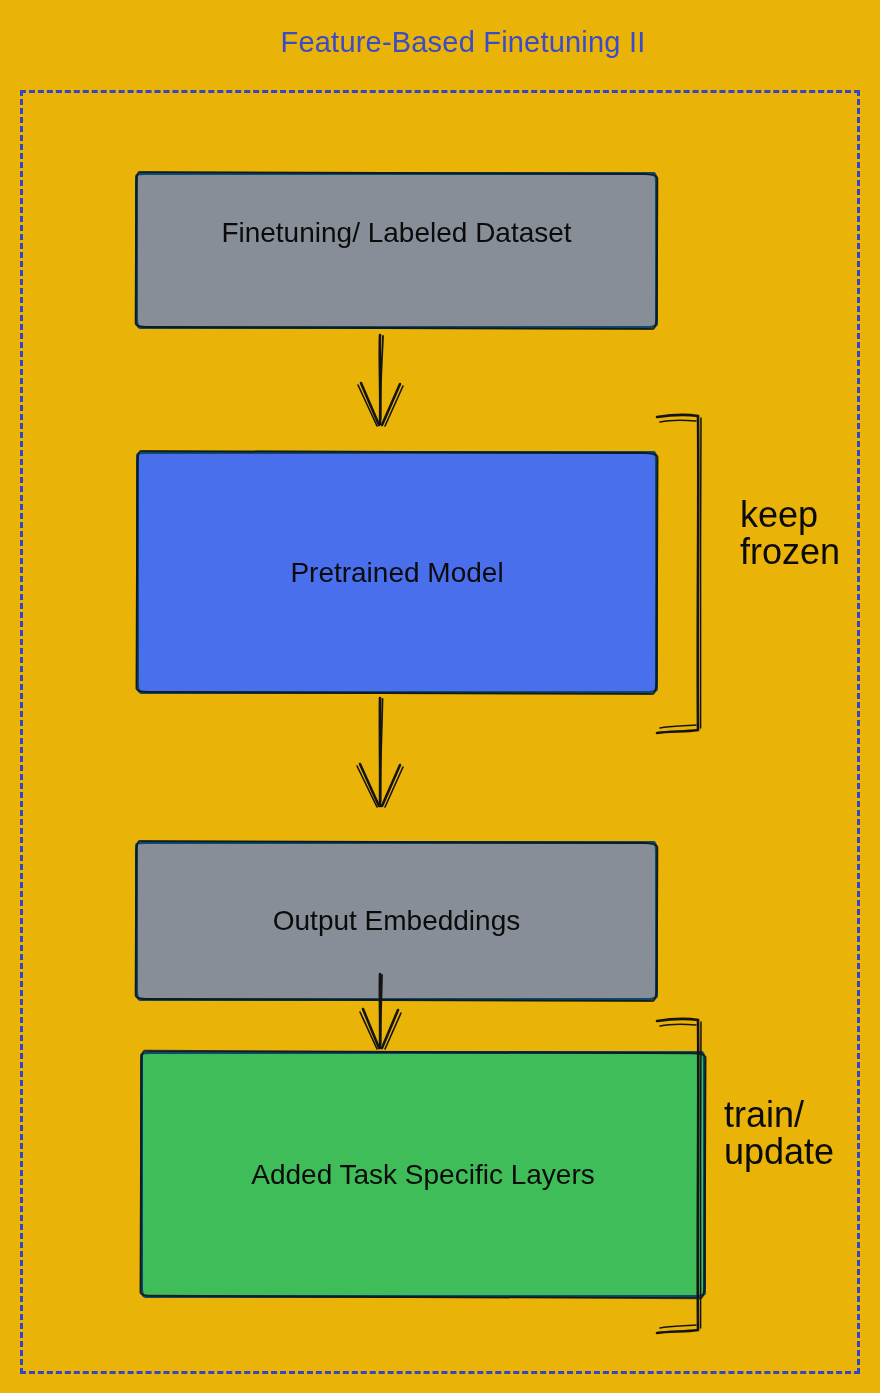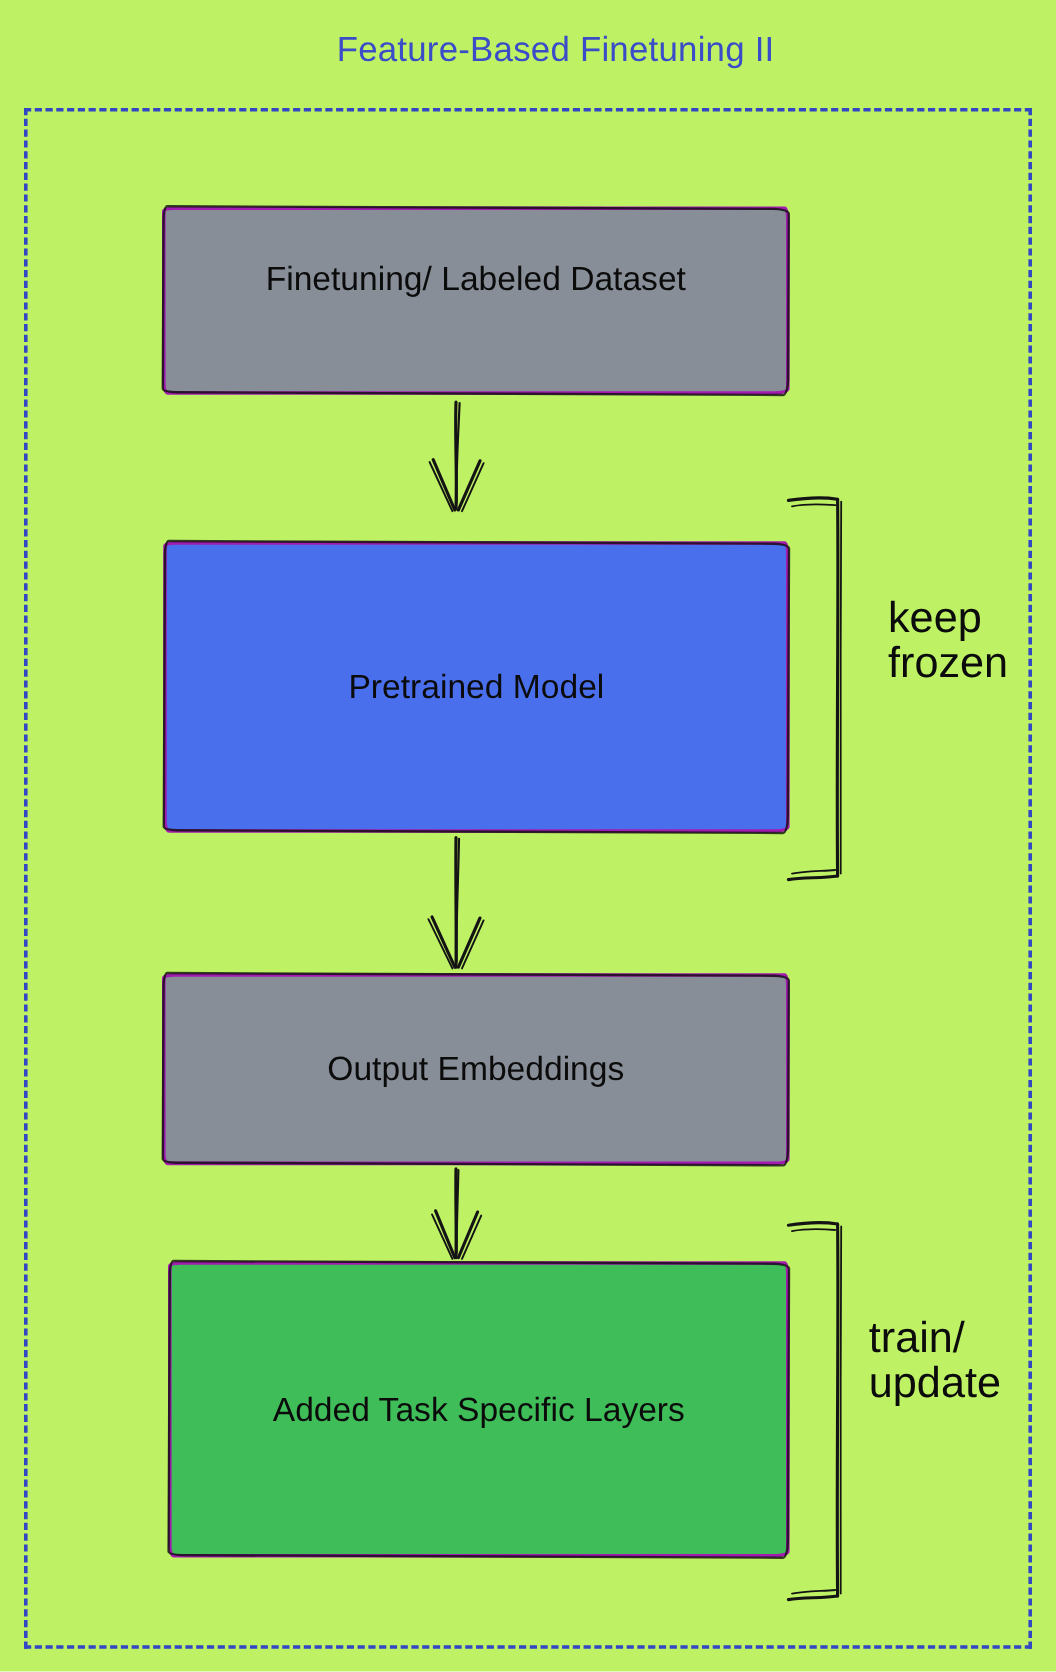--- a/index.html
+++ b/index.html
@@ -8,21 +8,21 @@
     background: #FFFFFF;
     width: 880px;
     height: 1393px;
     overflow: hidden;
     font-family: "Liberation Sans", sans-serif;
   }
   .stage {
     position: relative;
     width: 880px;
     height: 1393px;
-    background: #bef264;
+    background: #eab308;
   }
   .diagram-title {
     position: absolute;
     top: 26px;
     left: 0;
     width: 100%;
     text-align: center;
     transform: translateX(23px);
     font-size: 29px;
     letter-spacing: 0.2px;
@@ -31,21 +31,21 @@
   .frame {
     position: absolute;
     left: 20px;
     top: 90px;
     width: 834px;
     height: 1278px;
     border: 3px dashed #3347C5;
   }
   .node {
     position: absolute;
-    border: 3px solid #a21caf;
+    border: 3px solid #0c4a6e;
     display: flex;
     align-items: center;
     justify-content: center;
     font-size: 28px;
     color: #0b0b0b;
     box-sizing: border-box;
     border-radius: 10px 4px 12px 5px / 4px 12px 5px 10px;
   }
   .node::before {
     content: "";
@@ -56,22 +56,22 @@
     transform: rotate(0.25deg);
     pointer-events: none;
   }
   .node-gray  { background: #878E97; }
   .node-blue  { background: #4A6FED; text-align: right; }
   .node-green { background: #3FBD59; }
 
   .node-1 { left: 135px; top: 172px; width: 523px; height: 157px; }
   .node-1 .node-label { transform: translateY(-18px); }
   .node-2 { left: 136px; top: 451px; width: 522px; height: 243px; }
-  .node-3 { left: 135px; top: 811px; width: 523px; height: 160px; }
-  .node-4 { left: 140px; top: 1051px; width: 518px; height: 247px; }
+  .node-3 { left: 135px; top: 841px; width: 523px; height: 160px; }
+  .node-4 { left: 140px; top: 1051px; width: 566px; height: 247px; }
 
   svg { position: absolute; overflow: visible; }
   .sketch {
     stroke: #141414;
     fill: none;
     stroke-linecap: round;
   }
   .arrow-1 { left: 330px; top: 333px; }
   .arrow-2 { left: 330px; top: 696px; }
   .arrow-3 { left: 330px; top: 972px; }

